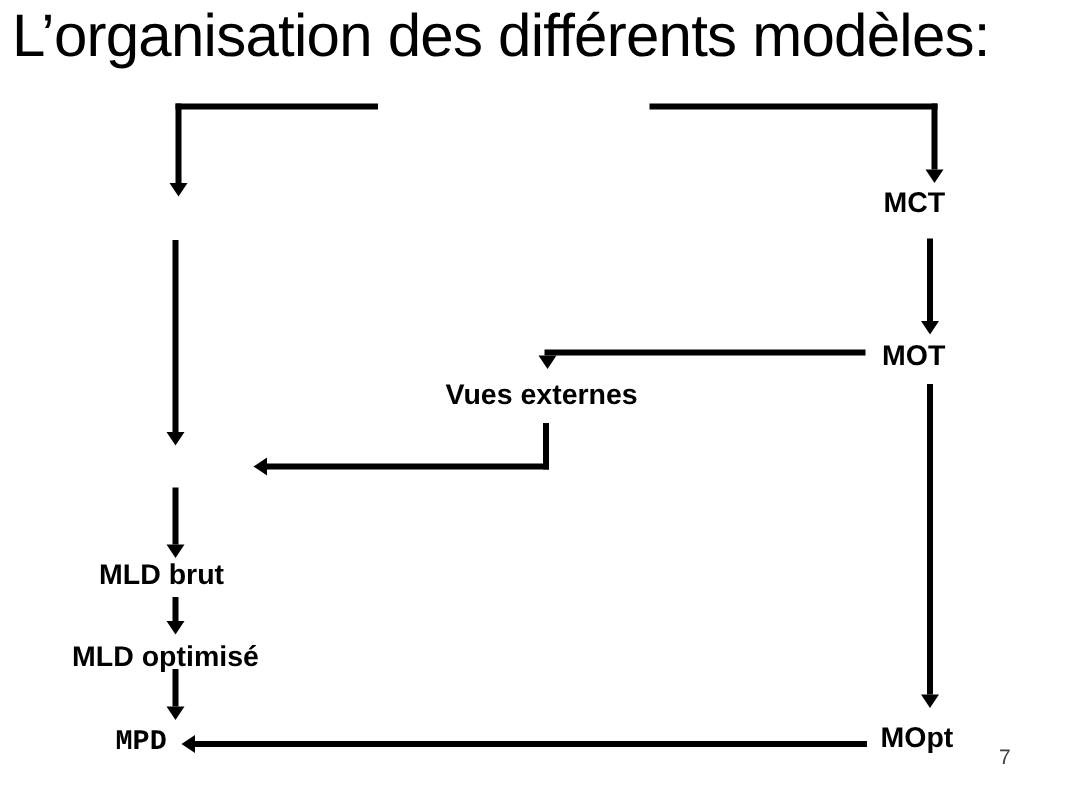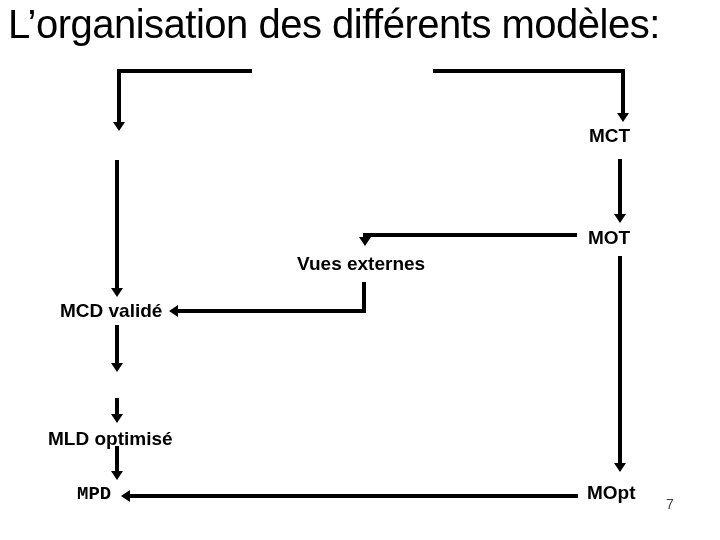--- a/index.html
+++ b/index.html
@@ -57,21 +57,21 @@
 </head>
 <body>
 
 <div id="slide">
 
   <div class="title">L’organisation des différents modèles:</div>
 
   <div class="node" style="left:589px;top:126px;">MCT</div>
   <div class="node" style="left:588px;top:228px;">MOT</div>
   <div class="node" style="left:297px;top:254px;">Vues externes</div>
-  <div class="node" style="left:60px;top:301px;">MCD validé</div>
+  <div class="node" style="left:66px;top:374px;">MLD brut</div>
   <div class="node" style="left:48px;top:429px;">MLD optimisé</div>
   <div class="node" style="left:77px;top:484px;font-family:Liberation Mono, monospace;">MPD</div>
   <div class="node" style="left:587px;top:483px;">MOpt</div>
 
   <div class="line" style="left:117px;top:69px;width:135px;height:4px;"></div>
   <div class="line" style="left:117px;top:69px;width:4px;height:53px;"></div>
   <div class="arrow-down" style="left:113px;top:122px;"></div>
 
   <div class="line" style="left:433px;top:69px;width:192px;height:4px;"></div>
   <div class="line" style="left:621px;top:69px;width:4px;height:44px;"></div>

